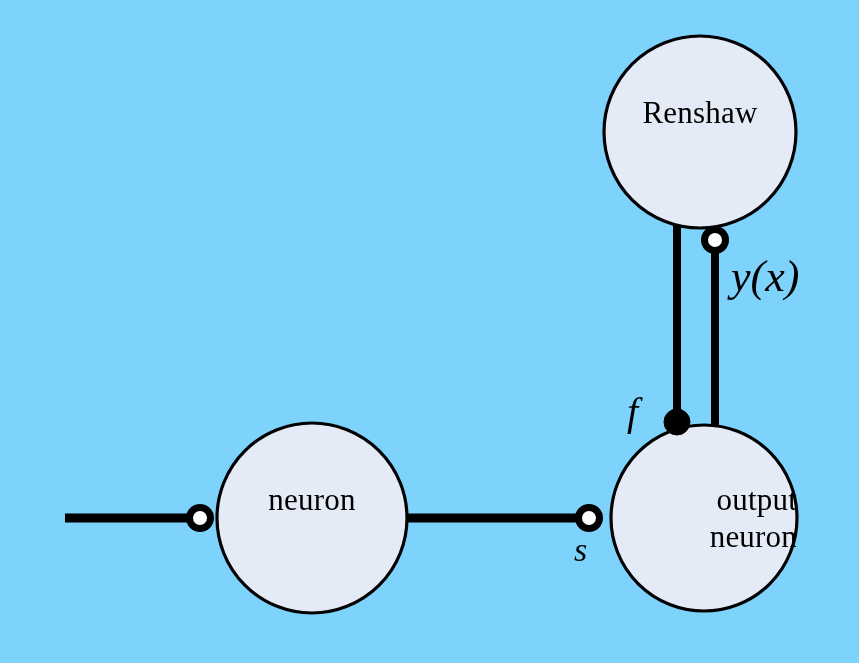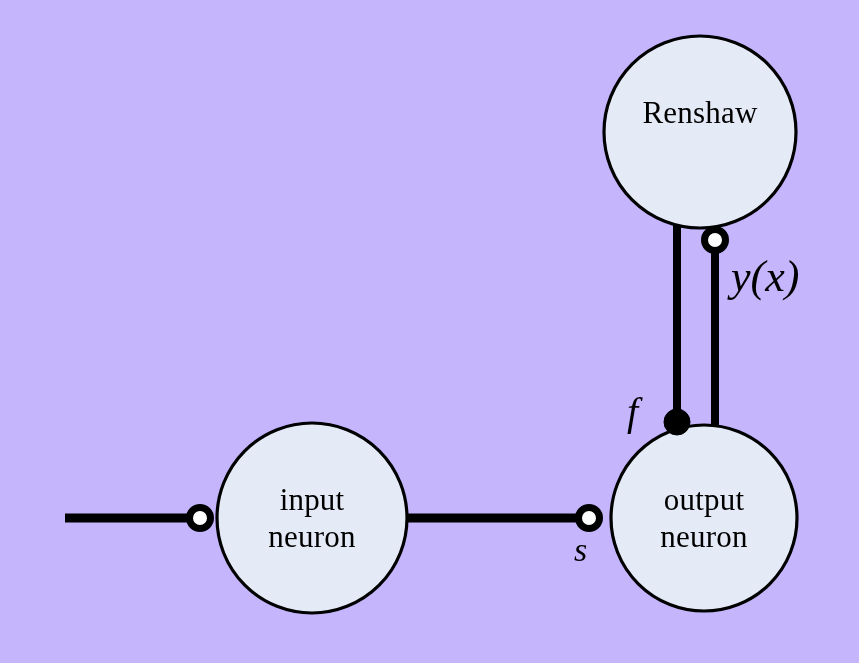--- a/index.html
+++ b/index.html
@@ -4,21 +4,21 @@
 <style>
   html, body {
     margin: 0;
     padding: 0;
     background: #ffffff;
   }
   #canvas {
     position: relative;
     width: 859px;
     height: 663px;
-    background: #c4b5fd;
+    background: #7dd3fc;
     overflow: hidden;
     font-family: "Liberation Serif", "DejaVu Serif", serif;
   }
   #diagram-svg {
     position: absolute;
     left: 0;
     top: 0;
     width: 859px;
     height: 663px;
   }
@@ -37,21 +37,21 @@
     position: absolute;
     color: #000000;
     font-family: "Liberation Serif", "DejaVu Serif", serif;
     font-style: italic;
     pointer-events: none;
     user-select: none;
     white-space: nowrap;
   }
   #label-renshaw { left: 603px; top: 95px; width: 194px; }
   #label-input   { left: 217px; top: 482px; width: 190px; }
-  #label-output  { left: 611px; top: 482px; width: 186px; }
+  #label-output  { left: 611px; top: 482px; width: 186px; text-align: right; }
   #label-yx { left: 731px; top: 251px; font-size: 44px; }
   #label-f  { left: 627px; top: 388px; font-size: 40px; }
   #label-s  { left: 574px; top: 531px; font-size: 34px; }
 </style>
 </head>
 <body>
 
 <div id="canvas">
 
   <svg id="diagram-svg" viewBox="0 0 859 663">
@@ -85,21 +85,20 @@
 
       <circle cx="677" cy="422" r="13" fill="#000000" stroke="#000000" stroke-width="1"></circle>
     </g>
   </svg>
 
   <div class="node-label" id="label-renshaw">
     <div>Renshaw</div>
   </div>
 
   <div class="node-label" id="label-input">
-    <div>input</div>
     <div>neuron</div>
   </div>
 
   <div class="node-label" id="label-output">
     <div>output</div>
     <div>neuron</div>
   </div>
 
   <div class="edge-label" id="label-yx">y(x)</div>
 

